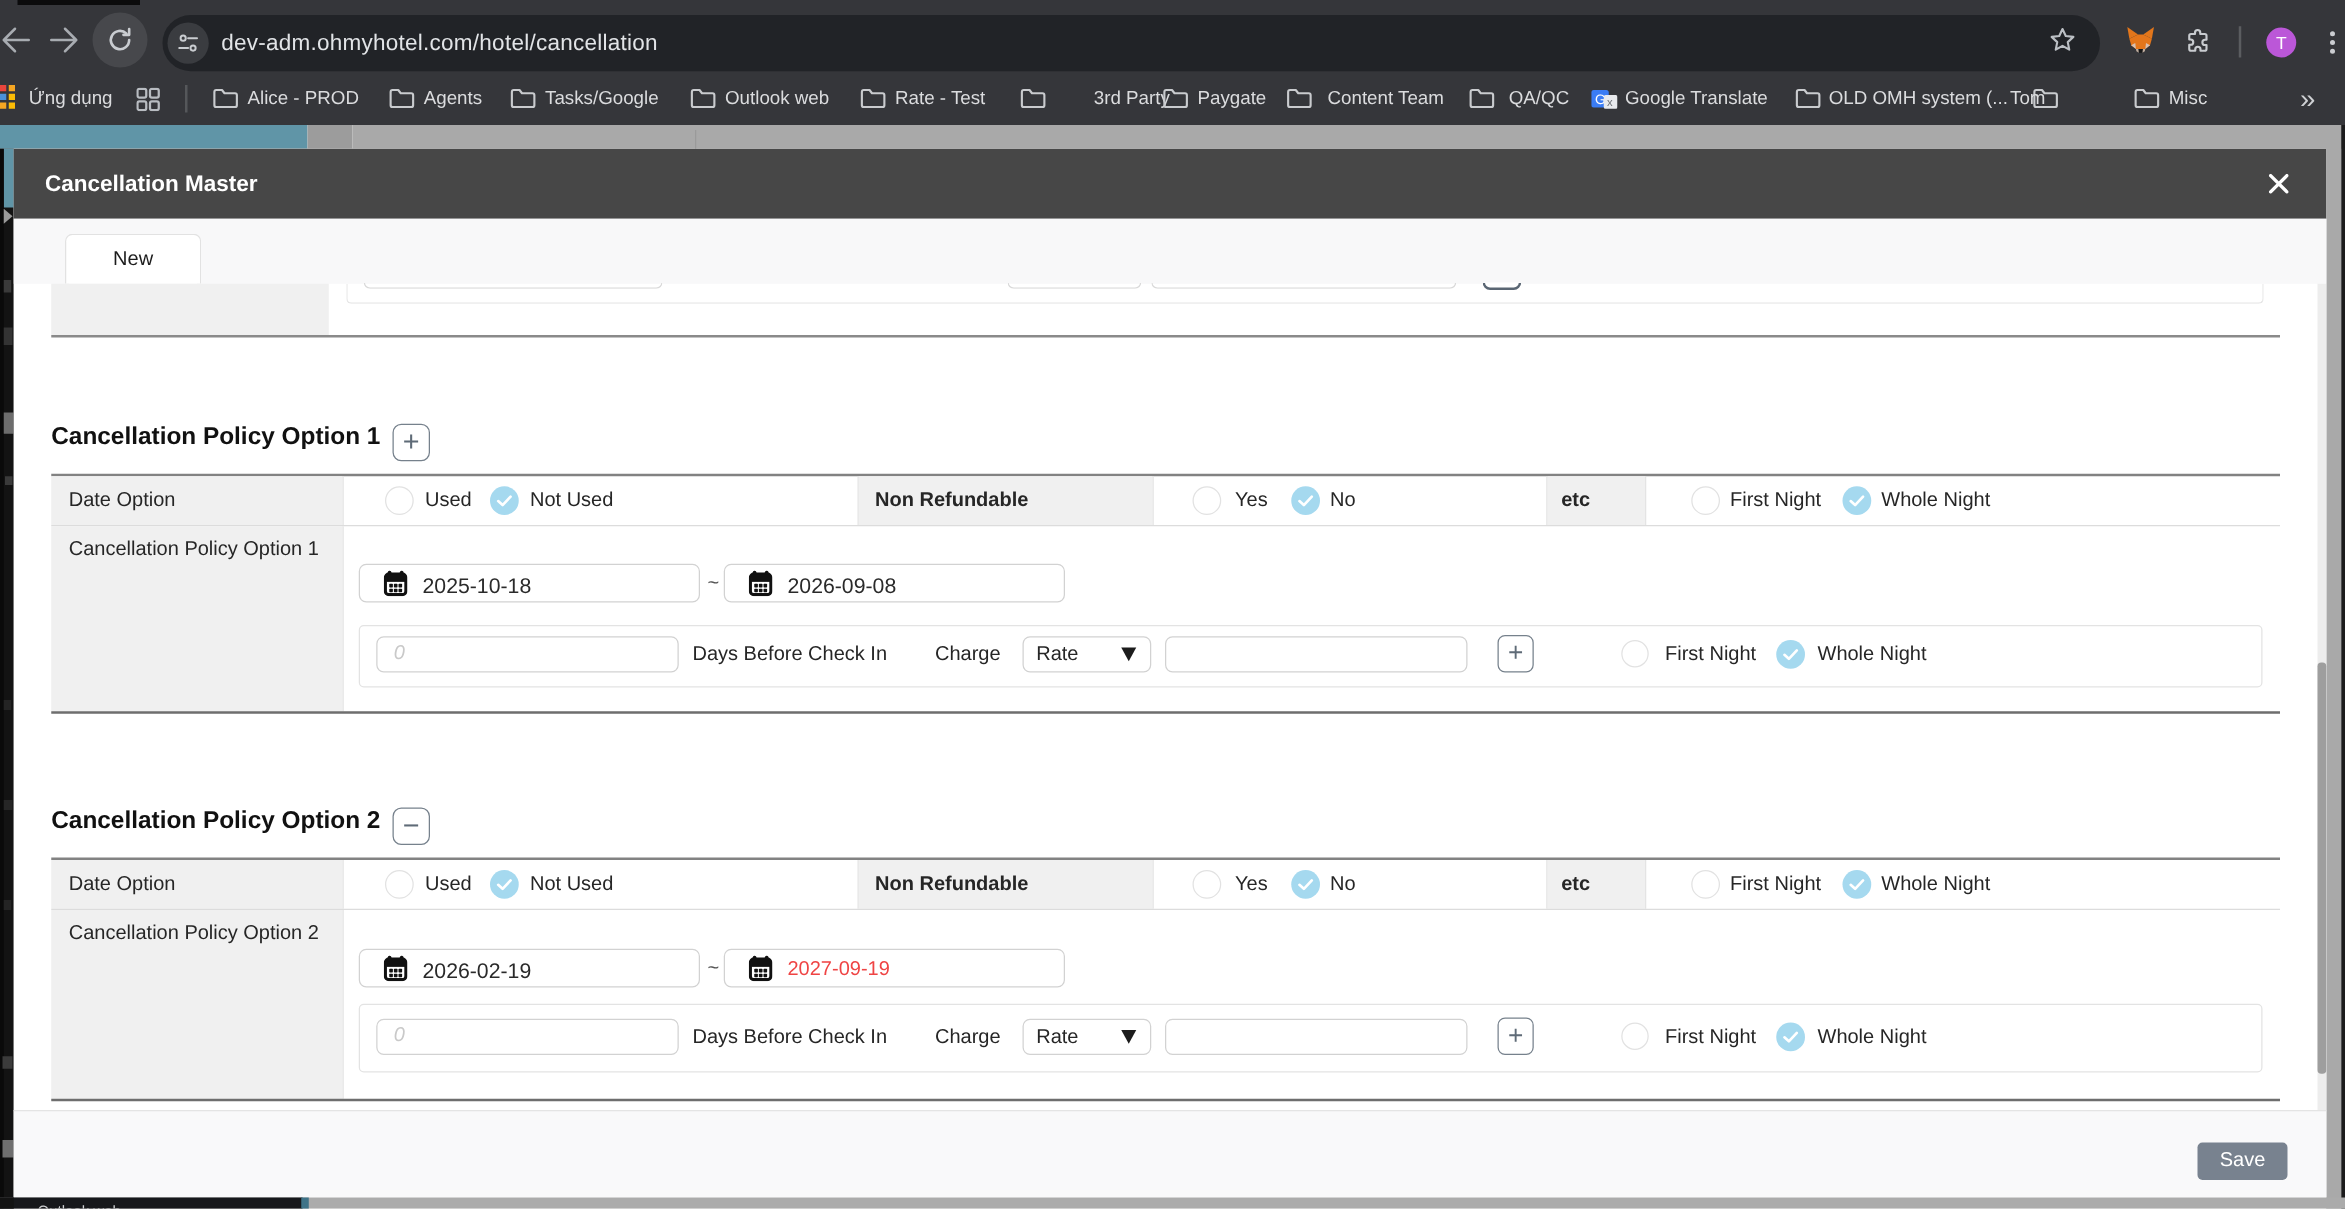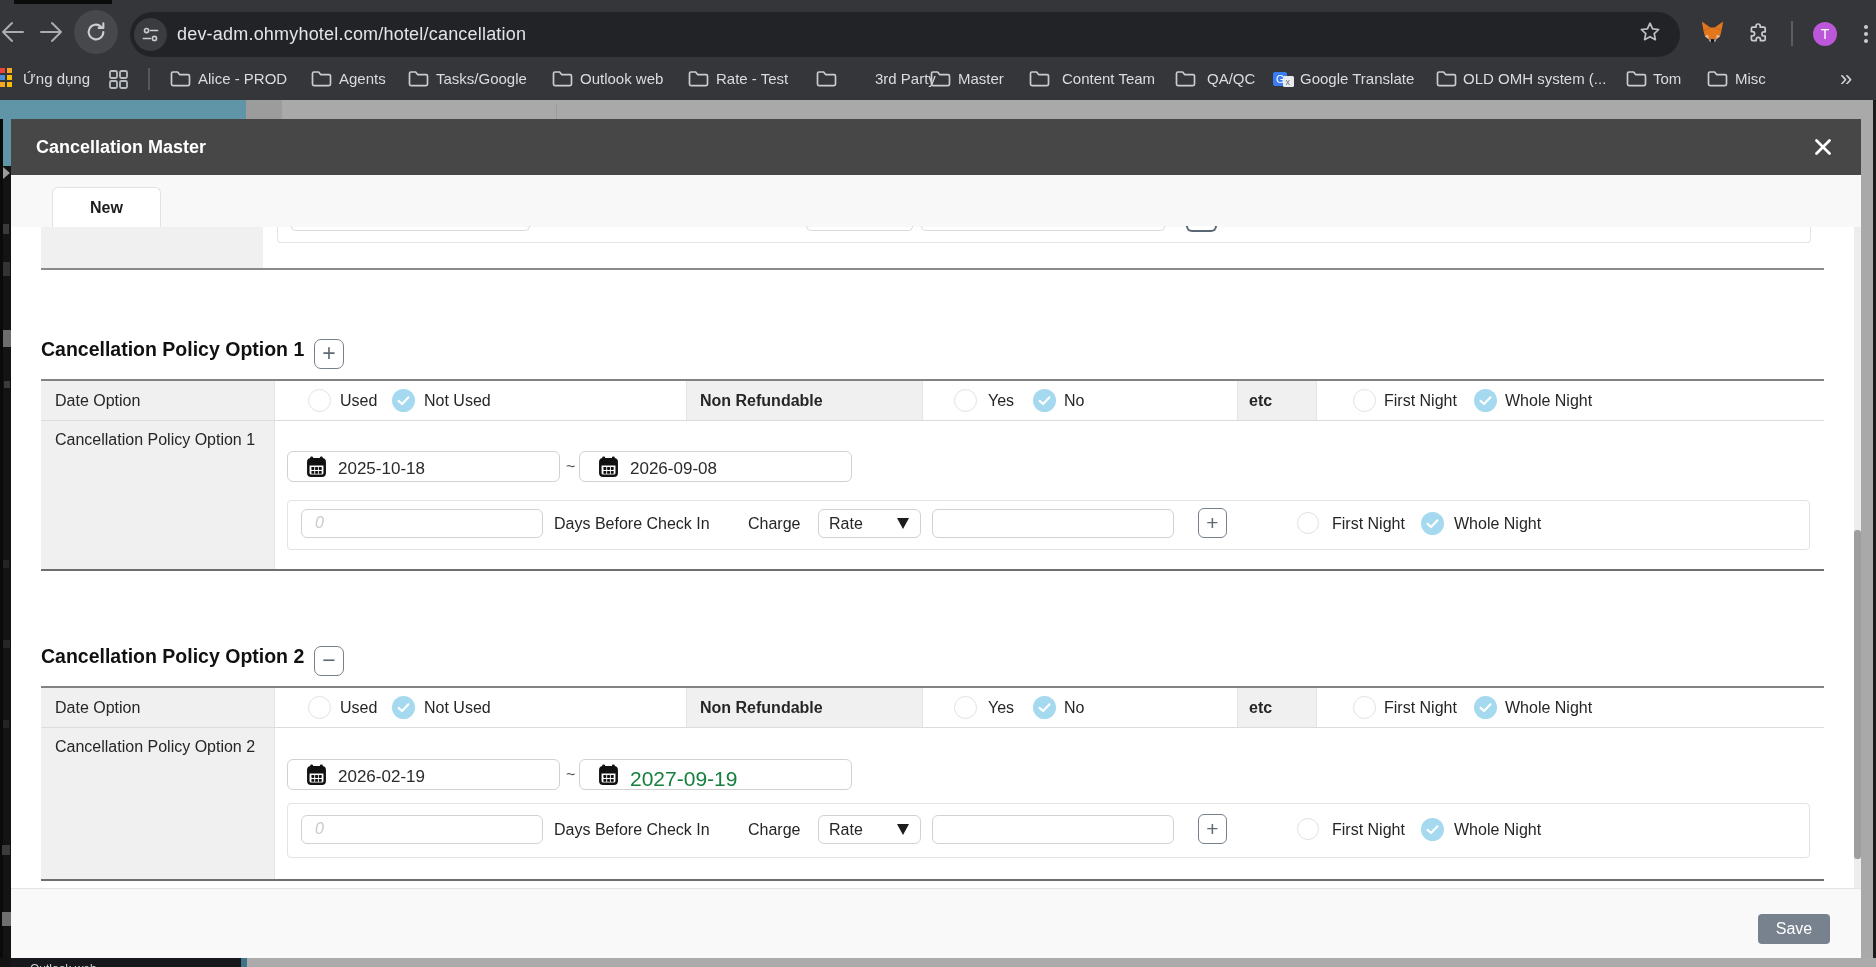--- a/index.html
+++ b/index.html
@@ -114,21 +114,21 @@
     <path d="M1.5 3.5 a1.5 1.5 0 0 1 1.5-1.5 h4.6 l2 2.6 h8.4 a1.5 1.5 0 0 1 1.5 1.5 v8 a1.5 1.5 0 0 1 -1.5 1.5 h-15 a1.5 1.5 0 0 1 -1.5 -1.5 z" stroke="#c9cbce" stroke-width="1.7" fill="none" stroke-linejoin="round"></path>
   </svg>
 <div class="bk" style="left:716px">Rate - Test</div>
 <svg class="bkic" style="left:816px" width="21" height="17" viewBox="0 0 21 17">
     <path d="M1.5 3.5 a1.5 1.5 0 0 1 1.5-1.5 h4.6 l2 2.6 h8.4 a1.5 1.5 0 0 1 1.5 1.5 v8 a1.5 1.5 0 0 1 -1.5 1.5 h-15 a1.5 1.5 0 0 1 -1.5 -1.5 z" stroke="#c9cbce" stroke-width="1.7" fill="none" stroke-linejoin="round"></path>
   </svg>
 <div class="bk" style="left:875px">3rd Party</div>
 <svg class="bkic" style="left:930px" width="21" height="17" viewBox="0 0 21 17">
     <path d="M1.5 3.5 a1.5 1.5 0 0 1 1.5-1.5 h4.6 l2 2.6 h8.4 a1.5 1.5 0 0 1 1.5 1.5 v8 a1.5 1.5 0 0 1 -1.5 1.5 h-15 a1.5 1.5 0 0 1 -1.5 -1.5 z" stroke="#c9cbce" stroke-width="1.7" fill="none" stroke-linejoin="round"></path>
   </svg>
-<div class="bk" style="left:958px">Master</div>
+<div class="bk" style="left:958px">Paygate</div>
 <svg class="bkic" style="left:1029px" width="21" height="17" viewBox="0 0 21 17">
     <path d="M1.5 3.5 a1.5 1.5 0 0 1 1.5-1.5 h4.6 l2 2.6 h8.4 a1.5 1.5 0 0 1 1.5 1.5 v8 a1.5 1.5 0 0 1 -1.5 1.5 h-15 a1.5 1.5 0 0 1 -1.5 -1.5 z" stroke="#c9cbce" stroke-width="1.7" fill="none" stroke-linejoin="round"></path>
   </svg>
 <div class="bk" style="left:1062px">Content Team</div>
 <svg class="bkic" style="left:1175px" width="21" height="17" viewBox="0 0 21 17">
     <path d="M1.5 3.5 a1.5 1.5 0 0 1 1.5-1.5 h4.6 l2 2.6 h8.4 a1.5 1.5 0 0 1 1.5 1.5 v8 a1.5 1.5 0 0 1 -1.5 1.5 h-15 a1.5 1.5 0 0 1 -1.5 -1.5 z" stroke="#c9cbce" stroke-width="1.7" fill="none" stroke-linejoin="round"></path>
   </svg>
 <div class="bk" style="left:1207px">QA/QC</div>
 <svg class="bkic" style="left:1273px;top:69px" width="21" height="21" viewBox="0 0 21 21">
     <rect x="0" y="3" width="14" height="14" rx="2" fill="#3a7cf4"></rect>
@@ -137,21 +137,21 @@
     <text x="12.5" y="16" font-size="9" fill="#6b7075" font-family="Liberation Sans">x</text>
   </svg>
 <div class="bk" style="left:1300px">Google Translate</div>
 <svg class="bkic" style="left:1436px" width="21" height="17" viewBox="0 0 21 17">
     <path d="M1.5 3.5 a1.5 1.5 0 0 1 1.5-1.5 h4.6 l2 2.6 h8.4 a1.5 1.5 0 0 1 1.5 1.5 v8 a1.5 1.5 0 0 1 -1.5 1.5 h-15 a1.5 1.5 0 0 1 -1.5 -1.5 z" stroke="#c9cbce" stroke-width="1.7" fill="none" stroke-linejoin="round"></path>
   </svg>
 <div class="bk" style="left:1463px">OLD OMH system (...</div>
 <svg class="bkic" style="left:1626px" width="21" height="17" viewBox="0 0 21 17">
     <path d="M1.5 3.5 a1.5 1.5 0 0 1 1.5-1.5 h4.6 l2 2.6 h8.4 a1.5 1.5 0 0 1 1.5 1.5 v8 a1.5 1.5 0 0 1 -1.5 1.5 h-15 a1.5 1.5 0 0 1 -1.5 -1.5 z" stroke="#c9cbce" stroke-width="1.7" fill="none" stroke-linejoin="round"></path>
   </svg>
-<div class="bk" style="left:1653px">Tom</div>
+<div class="bk" style="left:1608px">Tom</div>
 <svg class="bkic" style="left:1707px" width="21" height="17" viewBox="0 0 21 17">
     <path d="M1.5 3.5 a1.5 1.5 0 0 1 1.5-1.5 h4.6 l2 2.6 h8.4 a1.5 1.5 0 0 1 1.5 1.5 v8 a1.5 1.5 0 0 1 -1.5 1.5 h-15 a1.5 1.5 0 0 1 -1.5 -1.5 z" stroke="#c9cbce" stroke-width="1.7" fill="none" stroke-linejoin="round"></path>
   </svg>
 <div class="bk" style="left:1735px">Misc</div>
 <div class="bk" style="left:1840px;font-size:22px;color:#cfd1d4">»</div>
 
 <div class="abs" style="left:0;top:100px;width:246px;height:19px;background:#6095a7"></div>
 <div class="abs" style="left:246px;top:100px;width:36px;height:19px;background:#9c9c9c"></div>
 <div class="abs" style="left:282px;top:100px;width:1594px;height:19px;background:#a9a9a9"></div>
 <div class="abs" style="left:556px;top:104px;width:1px;height:15px;background:#9a9a9a"></div>
@@ -176,21 +176,21 @@
 <div class="abs" style="left:1873px;top:100px;width:3px;height:867px;background:#1b1b1c"></div>
 
 <div class="abs" style="left:11px;top:119px;width:1850px;height:839px;background:#fff"></div>
 <div class="abs" style="left:11px;top:119px;width:1850px;height:56px;background:#474747"></div>
 <div class="abs" style="left:36px;top:119px;height:56px;line-height:56px;font-size:18px;font-weight:bold;color:#fff">Cancellation Master</div>
 <svg class="abs" style="left:1815px;top:139px" width="16" height="16" viewBox="0 0 16 16">
     <path d="M1.5 1.5 L14.5 14.5 M14.5 1.5 L1.5 14.5" stroke="#fff" stroke-width="2.7" stroke-linecap="round"></path>
   </svg>
 
 <div class="abs" style="left:11px;top:175px;width:1850px;height:52px;background:#f8f8f9"></div>
-<div class="abs" style="left:52px;top:187px;width:109px;height:40px;background:#fff;border:1px solid #e2e2e2;border-bottom:none;border-radius:6px 6px 0 0;box-sizing:border-box;text-align:center;line-height:40px;font-size:16px;font-weight:700;color:#1c1c1c">New</div>
+<div class="abs" style="left:52px;top:187px;width:109px;height:40px;background:#fff;border:1px solid #e2e2e2;border-bottom:none;border-radius:6px 6px 0 0;box-sizing:border-box;text-align:center;line-height:40px;font-size:16px;font-weight:400;color:#1c1c1c">New</div>
 
 <div class="cellgray" style="left:41px;top:227px;width:222px;height:41px"></div>
 <div class="abs" style="left:277px;top:227px;width:1534px;height:16px;border-left:1px solid #e4e4e4;border-right:1px solid #e4e4e4;border-bottom:1px solid #e4e4e4;border-radius:0 0 4px 4px;box-sizing:border-box"></div>
 <div class="abs" style="left:291px;top:226px;width:239px;height:5px;border-left:1px solid #d9d9d9;border-right:1px solid #d9d9d9;border-bottom:1px solid #d9d9d9;border-radius:0 0 6px 6px;box-sizing:border-box"></div>
 <div class="abs" style="left:806px;top:226px;width:107px;height:5px;border-left:1px solid #d9d9d9;border-right:1px solid #d9d9d9;border-bottom:1px solid #d9d9d9;border-radius:0 0 6px 6px;box-sizing:border-box"></div>
 <div class="abs" style="left:921px;top:226px;width:244px;height:5px;border-left:1px solid #d9d9d9;border-right:1px solid #d9d9d9;border-bottom:1px solid #d9d9d9;border-radius:0 0 6px 6px;box-sizing:border-box"></div>
 <div class="abs" style="left:1186px;top:226px;width:31px;height:6px;background:#fff;border:2px solid #5a6673;border-top:none;border-radius:0 0 6px 6px;box-sizing:border-box"></div>
 <div class="abs" style="left:41px;top:268px;width:1783px;height:2px;background:#8a8a8a"></div>
 
 <div class="abs" style="left:41px;top:338px;font-size:19.5px;font-weight:bold;color:#111;white-space:nowrap">Cancellation Policy Option 1</div>
@@ -349,21 +349,21 @@
     <rect x="12.9" y="0.5" width="2.9" height="4.5" rx="1.3" fill="#111"></rect>
     <rect x="1.3" y="3.2" width="16.4" height="16.5" rx="2.8" fill="none" stroke="#111" stroke-width="2.5"></rect>
     <rect x="2" y="3.9" width="15" height="5.6" fill="#111"></rect>
     <rect x="4.4" y="11" width="2.9" height="2.9" rx="0.6" fill="#111"></rect>
     <rect x="8.1" y="11" width="2.9" height="2.9" rx="0.6" fill="#111"></rect>
     <rect x="11.8" y="11" width="2.9" height="2.9" rx="0.6" fill="#111"></rect>
     <rect x="4.4" y="14.9" width="2.9" height="2.9" rx="0.6" fill="#111"></rect>
     <rect x="8.1" y="14.9" width="2.9" height="2.9" rx="0.6" fill="#111"></rect>
     <rect x="11.8" y="14.9" width="2.9" height="2.9" rx="0.6" fill="#111"></rect>
   </svg>
-<div class="lbl" style="left:630px;top:767px;color:#15803d;font-size:21px">2027-09-19</div>
+<div class="lbl" style="left:630px;top:767px;color:#ef4444;font-size:16px">2027-09-19</div>
 <div class="bigbox" style="left:287px;top:803px;width:1523px;height:55px"></div>
 <div class="inp" style="left:301px;top:815px;width:242px;height:29px"></div>
 <div class="lbl" style="left:315px;top:820px;font-style:italic;color:#c9c9c9;font-size:16px">0</div>
 <div class="lbl" style="left:554px;top:821px">Days Before Check In</div>
 <div class="lbl" style="left:748px;top:821px">Charge</div>
 <div class="inp" style="left:818px;top:815px;width:103px;height:29px"></div>
 <div class="lbl" style="left:829px;top:821px">Rate</div>
 <div class="caret" style="left:897px;top:824px"></div>
 <div class="inp" style="left:932px;top:815px;width:242px;height:29px"></div>
 <div class="sbtn" style="left:1198px;top:814px;width:29px;height:30px;line-height:27px;font-size:21px">+</div>

